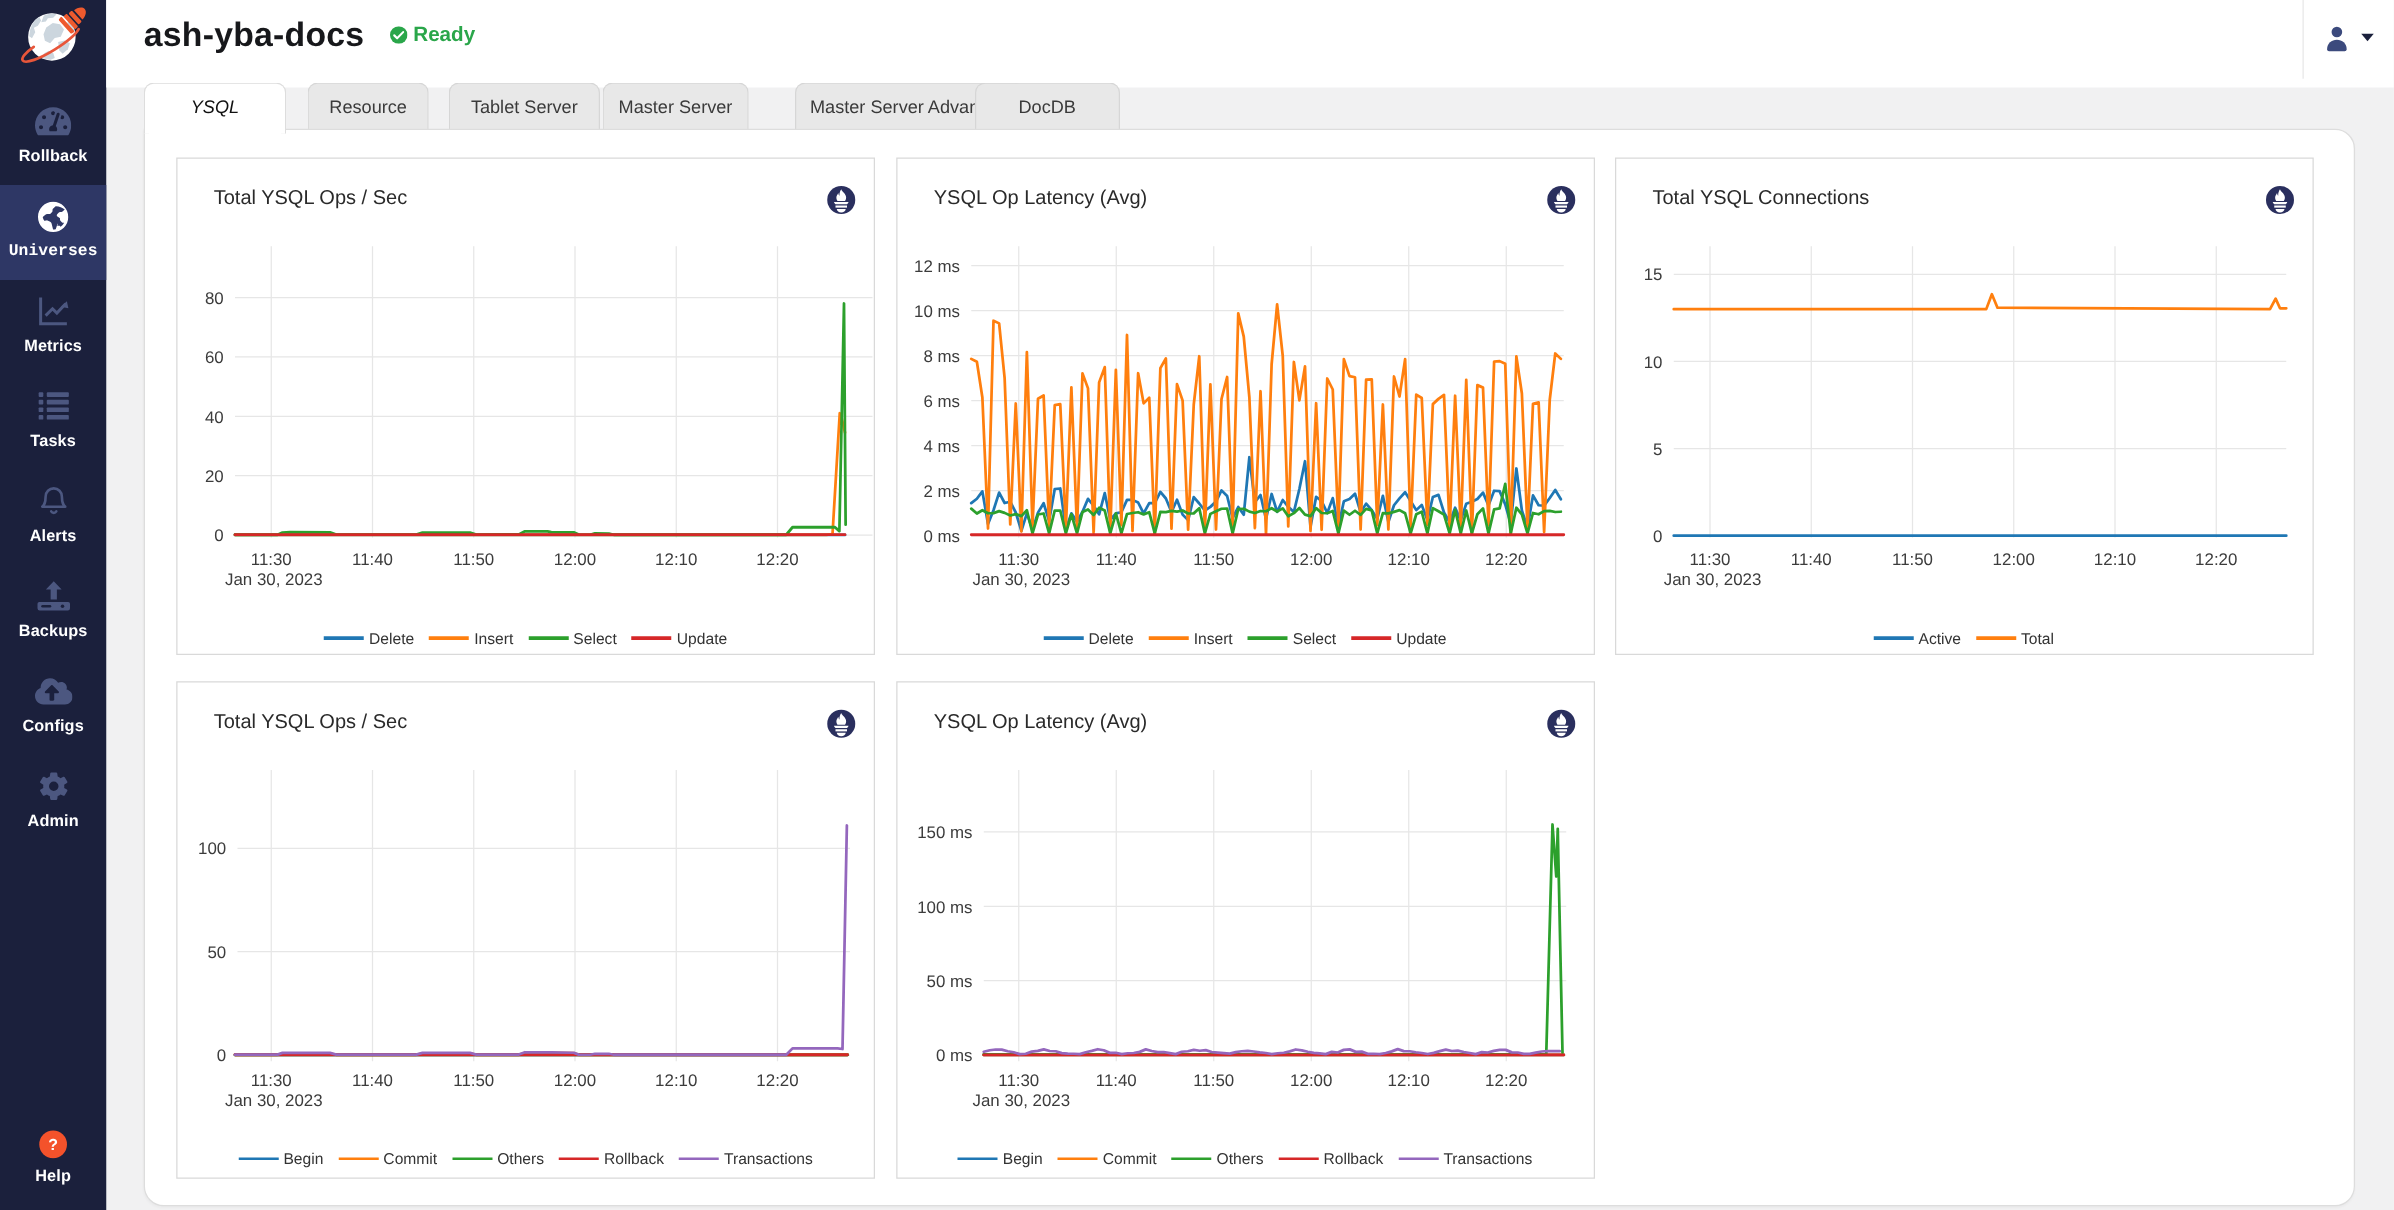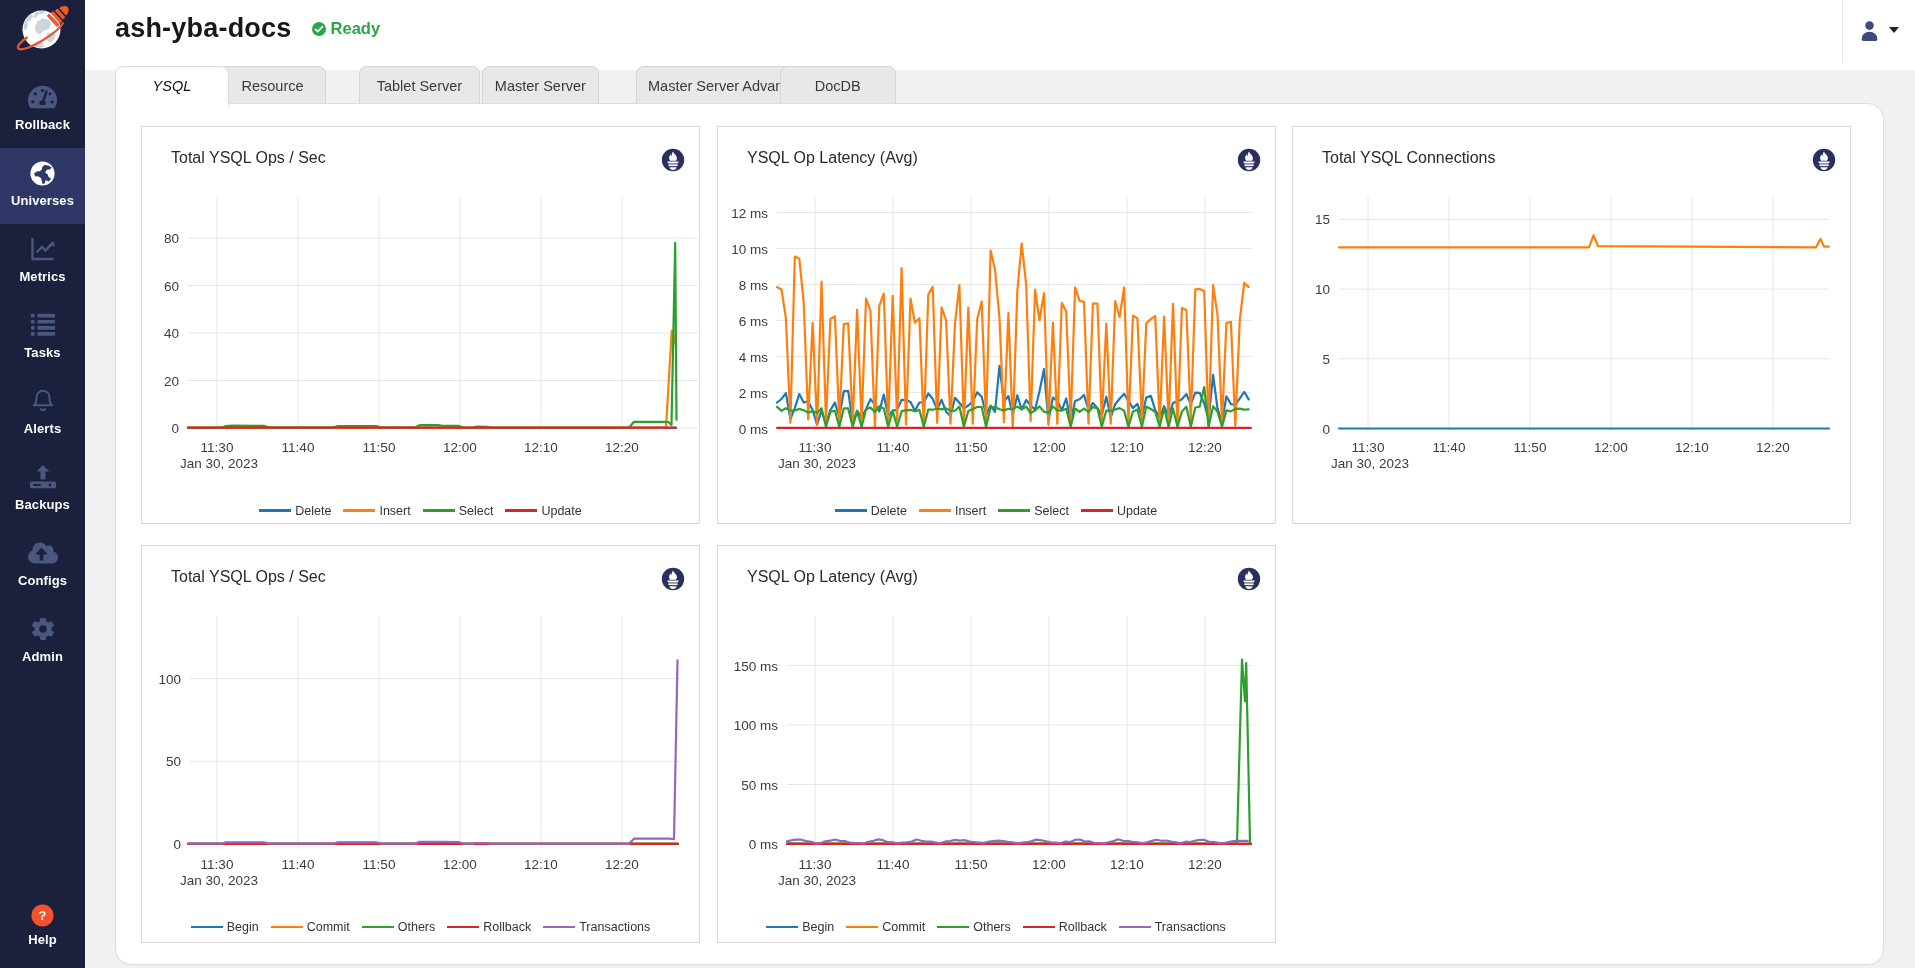--- a/index.html
+++ b/index.html
@@ -1,20 +1,20 @@
 <!DOCTYPE html>
 <html><head><meta charset="utf-8"><title>ash-yba-docs</title>
 <style>
 * { margin:0; padding:0; box-sizing:border-box; }
 html,body { width:1915px; height:968px; overflow:hidden; font-family:"Liberation Sans", sans-serif; background:#f1f1f2; }
 .sidebar { position:absolute; left:0; top:0; width:85px; height:968px; background:#1b203c; }
 .logo { position:absolute; left:11px; top:0px; }
 .nav { position:absolute; top:72px; left:0; width:85px; }
 .nav-item { width:85px; height:76px; text-align:center; padding-top:11px; }
-.nav-item.active { background:#2e3765; }
+.nav-item.active { background:#2e3765;font-family:Liberation Mono, monospace; }
 .nav-ic { height:28px; display:flex; align-items:center; justify-content:center; }
 .nav-lb { color:#fff; font-size:13px; font-weight:600; margin-top:6px; letter-spacing:0.1px; }
 .help { position:absolute; left:0; top:904px; width:85px; text-align:center; }
 .help .nav-lb { margin-top:1px; }
 .header { position:absolute; left:85px; top:0; width:1830px; height:70px; background:#fff; }
 .title { position:absolute; left:30px; top:13px; font-size:27px; font-weight:bold; color:#17181b; letter-spacing:0.2px; }
 .ready { position:absolute; left:227px; top:19px; font-size:16.5px; font-weight:bold; color:#2aa64a; }
 .userbox { position:absolute; right:0; top:0; height:63px; width:73px; border-left:1px solid #e8e8e8; }
 .person { position:absolute; left:14px; top:18px; }
 .caret { position:absolute; right:16px; top:27px; width:0; height:0; border-left:5.5px solid transparent; border-right:5.5px solid transparent; border-top:6.5px solid #1b203c; }
@@ -148,21 +148,21 @@
           <g fill="#3c4a7d">
             <circle cx="12" cy="7.3" r="4.1"></circle>
             <path d="M4.5 20.2c0-4.1 3.4-7 7.5-7s7.5 2.9 7.5 7v.3a1.5 1.5 0 0 1-1.5 1.5h-12a1.5 1.5 0 0 1-1.5-1.5z"></path>
           </g>
         </svg></div>
       <div class="caret"></div>
     </div>
 </div>
 <div class="tabs">
     <div class="tab active" style="left:114.6px;width:114.7px">YSQL</div>
-<div class="tab" style="left:219px;width:107px">Resource</div>
+<div class="tab" style="left:246px;width:97px">Resource</div>
 <div class="tab" style="left:358.8px;width:121.3px">Tablet Server</div>
 <div class="tab" style="left:481.6px;width:117.6px">Master Server</div>
 <div class="tab" style="left:636px;width:182.8px">Master Server Advanced</div>
 <div class="tab" style="left:780px;width:115.5px">DocDB</div>
   </div>
 <div class="panel">
 <div class="card" style="left:25px;top:21.5px"><svg width="557" height="396" font-family="Liberation Sans, sans-serif">
 <text x="29" y="36" font-size="16" fill="#2a2a2a">Total YSQL Ops / Sec</text>
 <g transform="translate(531,33)">
           <circle r="11.2" fill="#2a2f5e"></circle>
@@ -278,21 +278,24 @@
 <text x="75" y="325" text-anchor="middle" font-size="13.5" fill="#3c3c3c">11:30</text>
 <text x="156" y="325" text-anchor="middle" font-size="13.5" fill="#3c3c3c">11:40</text>
 <text x="237" y="325" text-anchor="middle" font-size="13.5" fill="#3c3c3c">11:50</text>
 <text x="318" y="325" text-anchor="middle" font-size="13.5" fill="#3c3c3c">12:00</text>
 <text x="399" y="325" text-anchor="middle" font-size="13.5" fill="#3c3c3c">12:10</text>
 <text x="480" y="325" text-anchor="middle" font-size="13.5" fill="#3c3c3c">12:20</text>
 <text x="38" y="341" text-anchor="start" font-size="13.5" fill="#3c3c3c">Jan 30, 2023</text>
 <polyline points="46,301.5 536,301.5" fill="none" stroke="#1f77b4" stroke-width="2.2" stroke-linejoin="round" stroke-linecap="round"></polyline>
 <polyline points="46,120.3 296,120.3 300.5,108.4 305,119.2 523,120.3 527.5,111.9 531,119.6 536,119.6" fill="none" stroke="#ff7f0e" stroke-width="2.2" stroke-linejoin="round" stroke-linecap="round"></polyline>
 </svg>
-</div>
+<div class="leg" style="top:377px">
+        <span class="li"><span class="ls" style="background:#1f77b4"></span>Active</span>
+        <span class="li"><span class="ls" style="background:#ff7f0e"></span>Total</span>
+      </div></div>
 <div class="card" style="left:25px;top:441px"><svg width="557" height="396" font-family="Liberation Sans, sans-serif">
 <text x="29" y="36" font-size="16" fill="#2a2a2a">Total YSQL Ops / Sec</text>
 <g transform="translate(531,33)">
           <circle r="11.2" fill="#2a2f5e"></circle>
 <path fill="#fff" d="M0,-8.6c0.5,2.1 3.9,3.4 3.9,6.6c0,1.1 -0.4,2 -0.9,2.7h-6c-0.5,-0.7 -0.9,-1.6 -0.9,-2.7c0,-1.6 0.9,-2.4 1.5,-3.7c0.3,1 0.4,1.7 1,2.3c-0.2,-1.8 0.3,-3.6 1.4,-5.2z"></path>
 <path fill="#fff" d="M-5.8,1.6h11.6c-0.2,0.9-0.6,1.3-1.2,1.8h-9.2c-0.6,-0.5 -1,-0.9 -1.2,-1.8z"></path>
 <rect x="-4.6" y="4.4" width="9.2" height="1.7" fill="#fff"></rect>
 <path fill="#fff" d="M-3.6,7.2h7.2c-0.3,1.6 -1.6,2.8 -3.6,2.8c-2,0 -3.3,-1.2 -3.6,-2.8z"></path>
         </g>
 <line x1="48" y1="298" x2="538" y2="298" stroke="#e6e6e6" stroke-width="1"></line>

